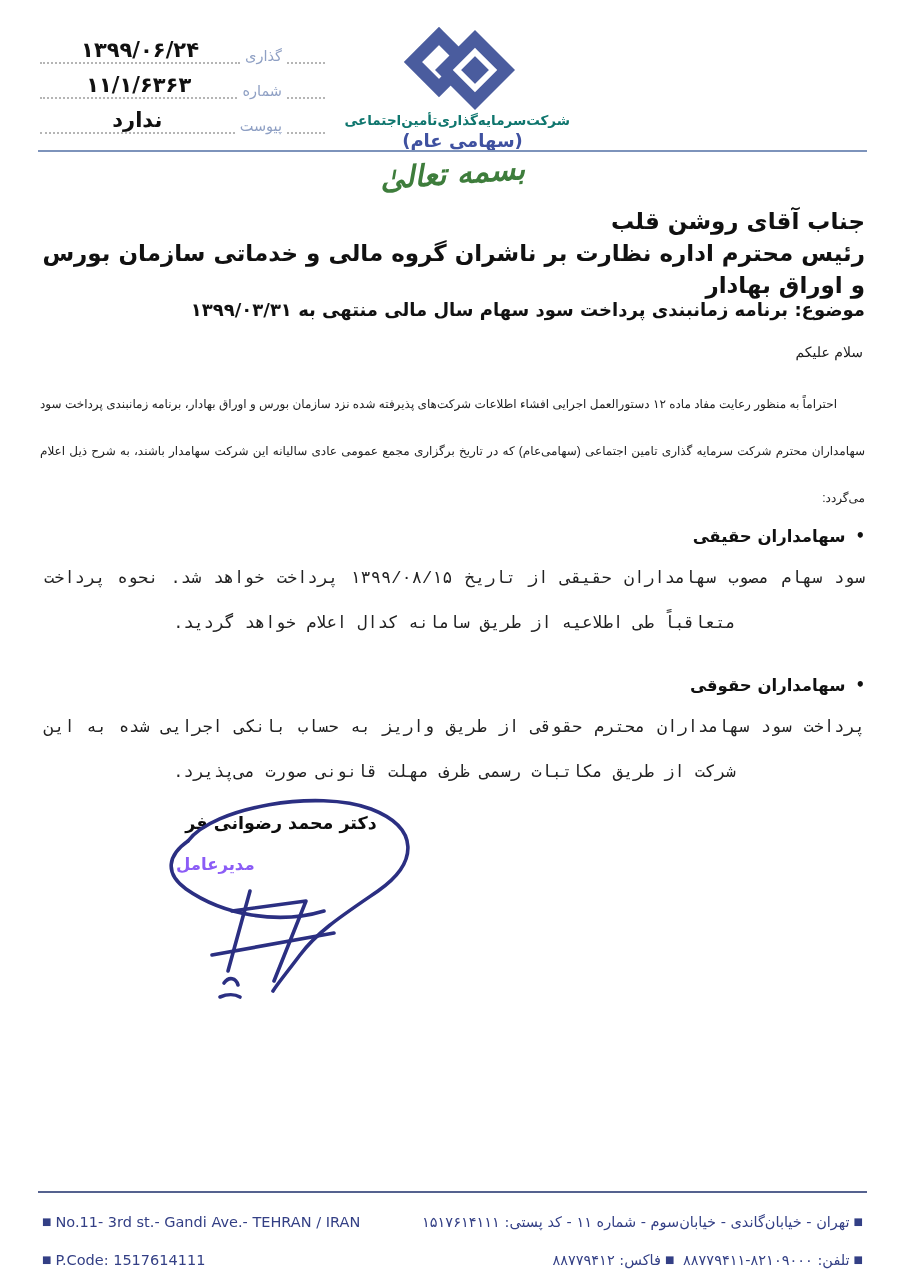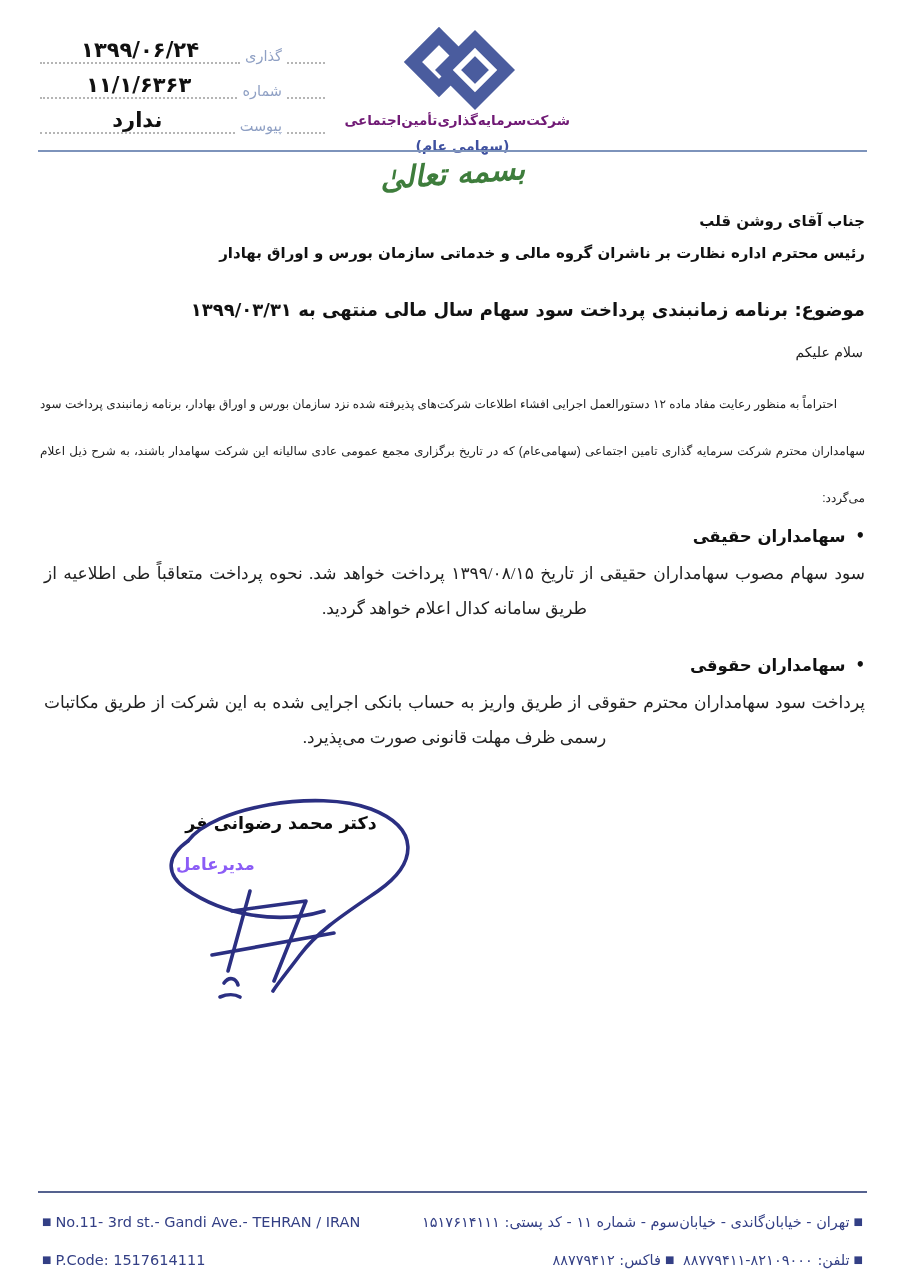--- a/index.html
+++ b/index.html
@@ -11,44 +11,44 @@
   
   .hdr-fields{position:absolute;top:38px;left:40px;width:285px;direction:rtl;}
   .hrow{display:flex;align-items:flex-end;margin-bottom:9px;}
   .hstub{width:38px;border-bottom:2px dotted #b5b5b5;height:18px;flex:0 0 auto;}
   .hlabel{flex:0 0 auto;padding:0 5px;color:#8fa0c4;font-size:14.5px;letter-spacing:1px;}
   .hleader{flex:1 1 auto;border-bottom:2px dotted #b5b5b5;text-align:center;}
   .hvalue{font-weight:bold;font-size:21px;color:#111;letter-spacing:1px;white-space:nowrap;}
   .hvalue.plain{letter-spacing:0;}
   .brand{position:absolute;top:26px;left:355px;width:215px;text-align:center;direction:rtl;}
   .brand .logo{display:block;margin:0 auto;}
-  .brand-name{color:#701a75;font-weight:bold;font-size:13.5px;margin-top:2px;white-space:nowrap;}
-  .brand-type{color:#3f51a0;font-weight:bold;font-size:14px;margin-top:10px;}
+  .brand-name{color:#0f766e;font-weight:bold;font-size:13.5px;margin-top:2px;white-space:nowrap;}
+  .brand-type{color:#3f51a0;font-weight:bold;font-size:18px;margin-top:2px;}
   .rule-top{position:absolute;top:150px;left:38px;right:38px;border-top:2px solid #7d93bb;}
   .bismillah{
     position:absolute;top:156px;left:0;right:0;text-align:center;
     color:#3e7d3c;font-size:30px;font-weight:bold;
     font-family:"DejaVu Serif", serif;font-style:italic;
     transform:rotate(-4deg);
   }
   
   .recipient{position:absolute;top:205px;right:40px;left:40px;direction:rtl;text-align:right;
-    font-weight:bold;font-size:15px;line-height:32px;color:#111;}
+    font-weight:bold;font-size:23px;line-height:32px;color:#111;}
   .subject{position:absolute;top:299px;right:40px;left:40px;direction:rtl;text-align:right;
     font-weight:bold;font-size:18px;color:#111;}
   .greeting{position:absolute;top:344px;right:42px;direction:rtl;
     font-size:14px;font-family:"DejaVu Serif", serif;}
   .body-par{position:absolute;top:381px;right:40px;left:40px;direction:rtl;
     text-align:justify;font-size:12px;line-height:47px;
     font-family:Liberation Sans, sans-serif;text-indent:28px;color:#222;}
   .sections{position:absolute;top:527px;right:40px;left:40px;direction:rtl;}
   .sec-head{display:flex;align-items:center;gap:10px;font-weight:bold;font-size:16.5px;color:#111;}
   .sec-bullet{font-size:15px;line-height:1;}
   .sec-text{margin:10px 0 0 0;text-align:justify;text-align-last:center;
-    font-size:17px;line-height:35px;font-family:Liberation Serif, serif;color:#222;
+    font-size:17px;line-height:45px;font-family:Liberation Mono, monospace;color:#222;
     padding-left:4px;}
   .sec2{margin-top:30px;}
   
   .sig{position:absolute;top:793px;left:128px;width:305px;height:220px;}
   .sig-name{position:absolute;top:20px;left:48px;width:210px;text-align:center;
     direction:rtl;font-weight:bold;font-size:17.5px;color:#0d0d0d;}
   .sig-title{position:absolute;top:62px;left:48px;width:210px;text-align:left;
     direction:rtl;font-weight:bold;font-size:16.5px;color:#8b5cf6;}
   .sig svg{position:absolute;top:0;left:0;pointer-events:none;}
   

